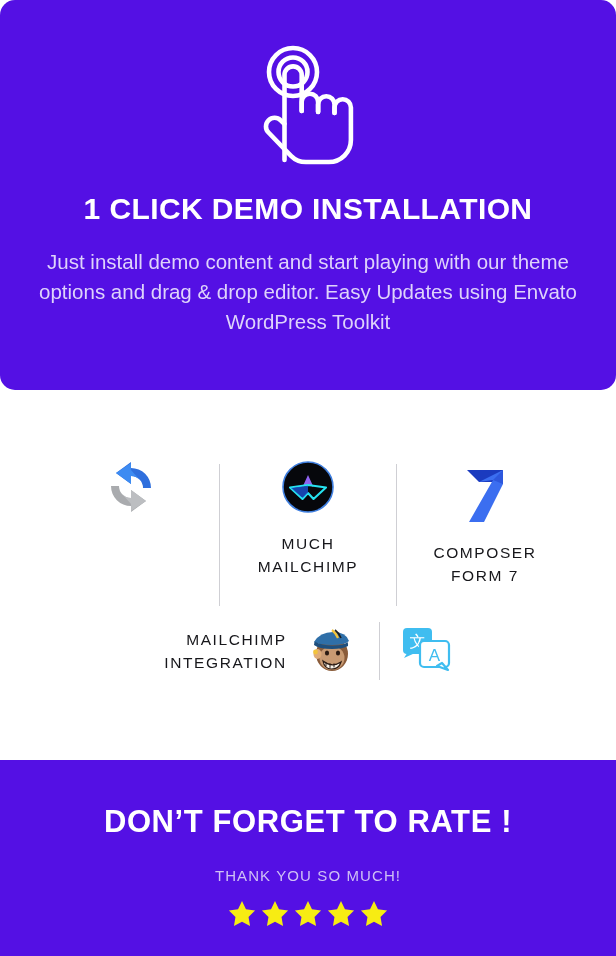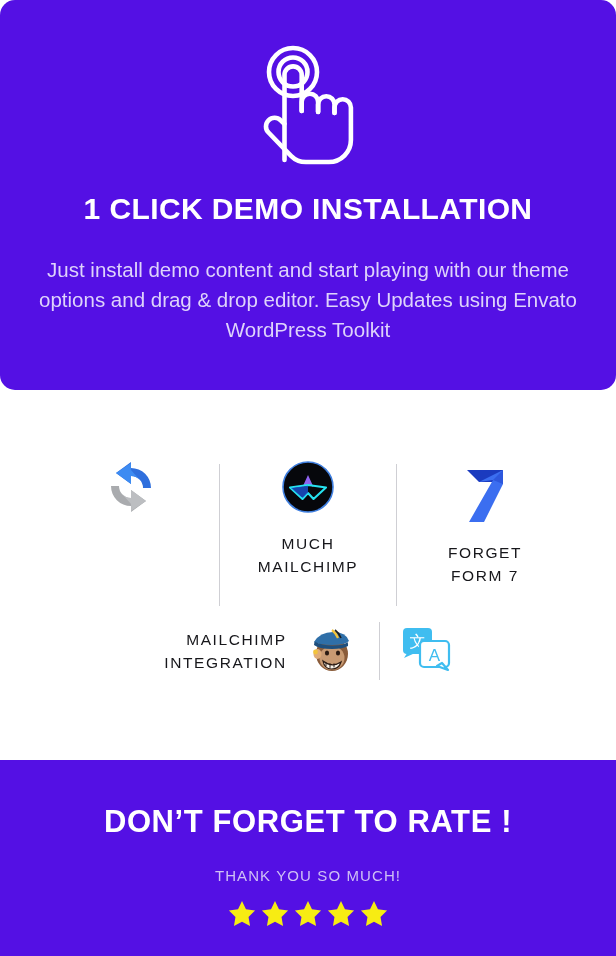--- a/index.html
+++ b/index.html
@@ -44,21 +44,21 @@
     color: #ffffff;
     font-size: 30px;
     font-weight: bold;
     letter-spacing: 0.4px;
     text-align: center;
     line-height: 1.1;
     white-space: nowrap;
   }
 
   .hero-text {
-    margin-top: 30px;
+    margin-top: 22px;
     width: 540px;
     color: #ded3fb;
     font-size: 20.5px;
     line-height: 30px;
     text-align: center;
     font-weight: 400;
   }
 
   
   .plugins {
@@ -241,21 +241,21 @@
 
       <div class="pcell cf7cell">
         <span class="picon">
           <svg width="52" height="60" viewBox="0 0 52 60">
             <path d="M8 4 L44 4 L44 16 L20 16 Z" fill="#1b3bbf"></path>
             <path d="M44 4 L44 18 L25 56 L10 56 L34 14 L20 16 Z" fill="#3b6ef0"></path>
             <path d="M44 4 L44 18 L34 14 Z" fill="#2d57dd"></path>
           </svg>
         </span>
         <div class="plabel">
-          <span>FORGET</span><br>
+          <span>COMPOSER</span><br>
           <span>FORM 7</span>
         </div>
       </div>
 
     </div>
 
     <div class="plugin-row-2">
 
       <div class="p2cell">
         <div class="p2label right">

